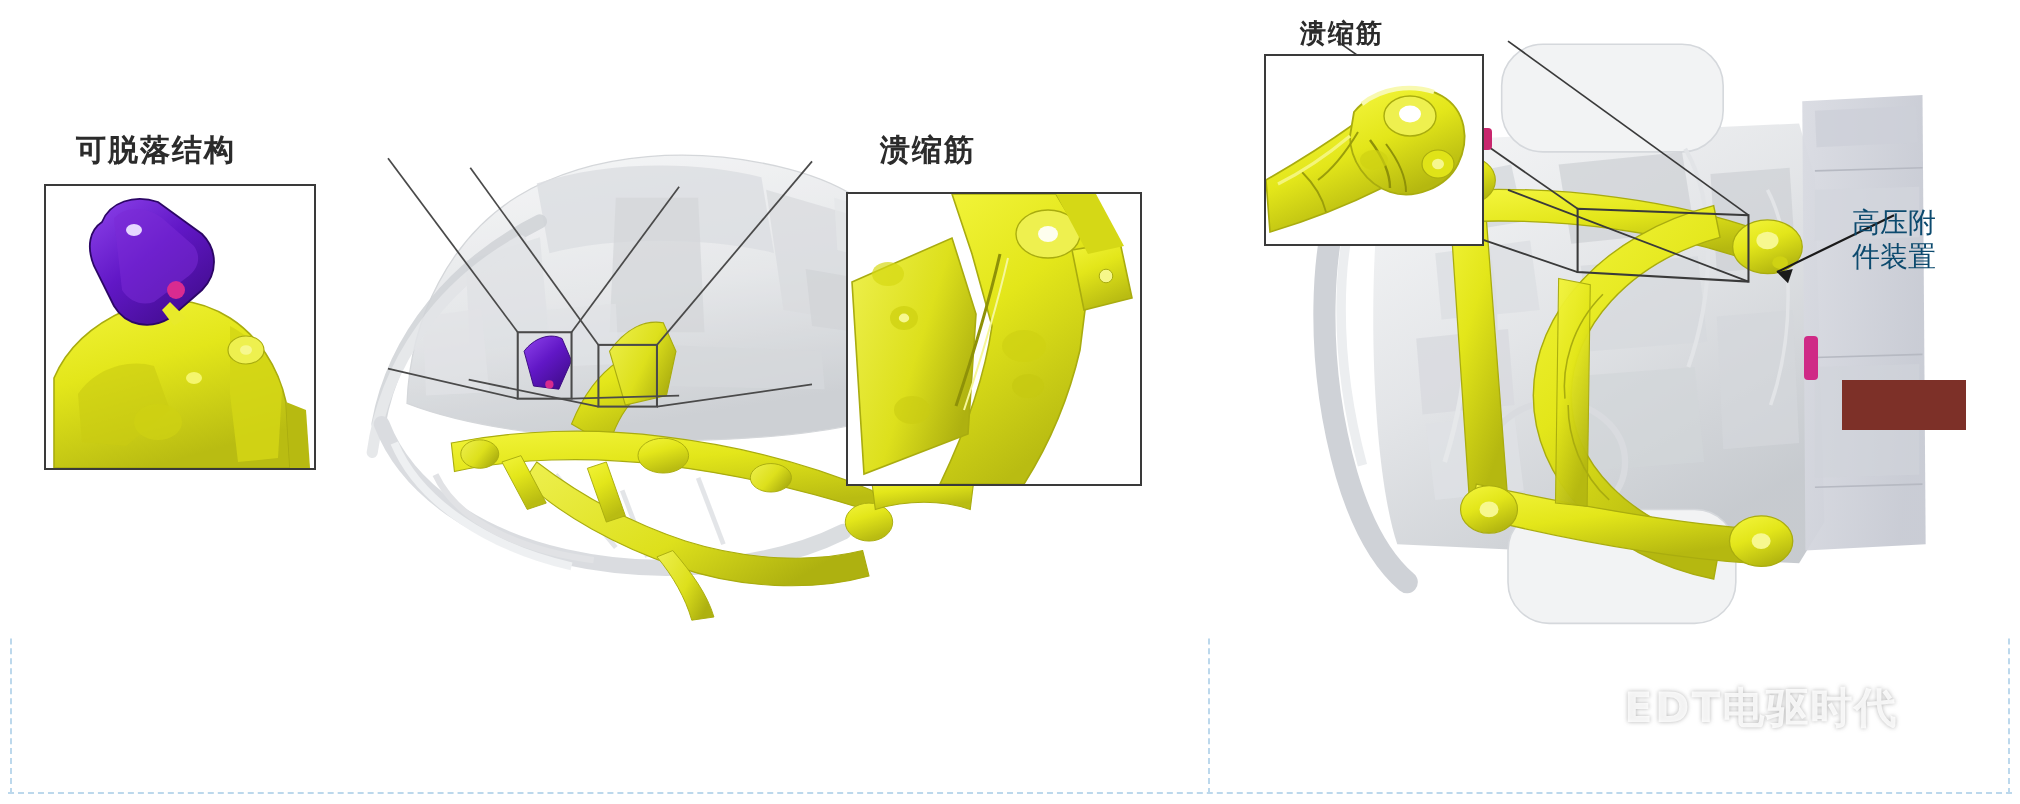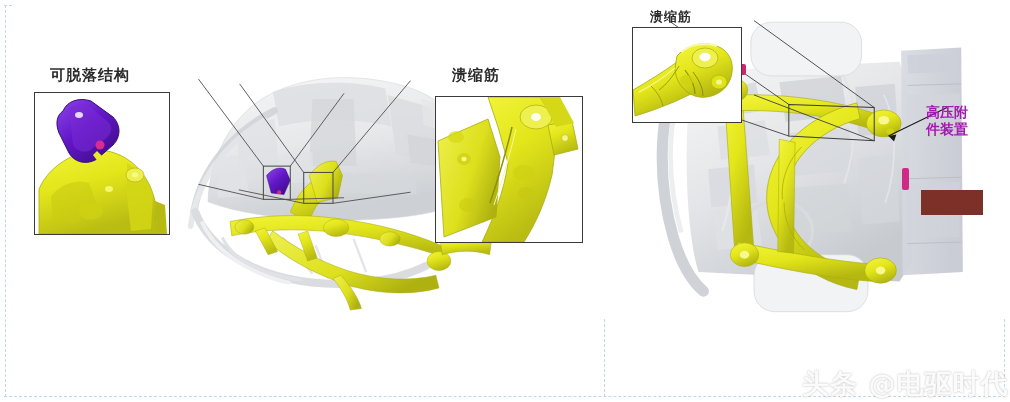--- a/index.html
+++ b/index.html
@@ -44,21 +44,21 @@
     pointer-events: none;
   }
 
   
   .panel {
     position: absolute;
     top: 0;
     height: 318px;
     background: #ffffff;
   }
-  #panel-left  { left: 12px;    width: 604px; }
+  #panel-left  { left: 0;    width: 604px; padding-left: 15px; }
   #panel-right { left: 604px; width: 406px; }
 
   .cn-label {
     position: absolute;
     font-family: "DejaVu Sans", "Liberation Sans", sans-serif;
     font-weight: bold;
     color: #2b2b2b;
     letter-spacing: 1px;
     white-space: nowrap;
   }
@@ -98,24 +98,24 @@
     width: 26px; height: 24px;
     border-radius: 50%;
     background: rgba(255,255,255,0.55);
     pointer-events: none;
   }
 
   .hv-text {
     position: absolute;
     left: 926px; top: 104px;
     font-family: "DejaVu Sans", "Liberation Sans", sans-serif;
-    font-weight: bold;
+    font-weight: normal;
     font-size: 14px;
     line-height: 17px;
-    color: #a21caf;
+    color: #0c4a6e;
     width: 58px;
   }
   .red-block {
     position: absolute;
     left: 921px; top: 190px;
     width: 62px; height: 25px;
     background: #7d3028;
   }
   .magenta-marker {
     position: absolute;
@@ -439,15 +439,15 @@
     </div>
 
     <div class="hv-text" style="left:322px; top:104px;">
       <div>高压附</div>
       <div>件装置</div>
     </div>
 
   </div>
 
   <div class="wm-bird"></div>
-  <div class="wm" id="wm-toutiao">头条 @电驱时代</div>
+  <div class="wm" id="wm-edt">EDT电驱时代</div>
 
 </div>
 
 </body></html>

